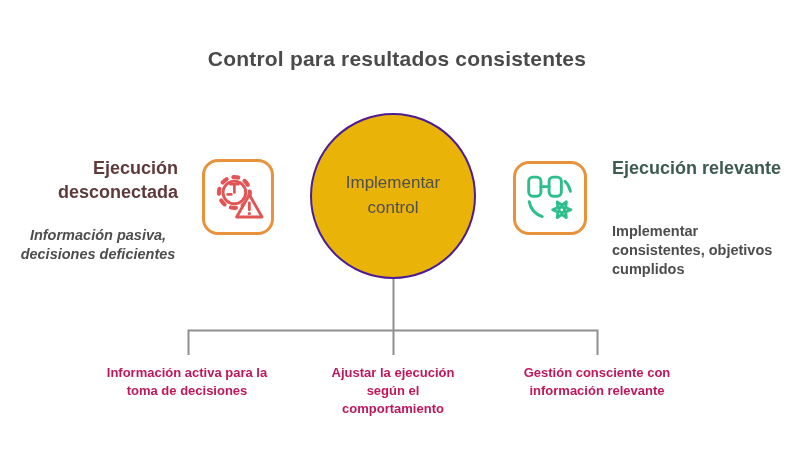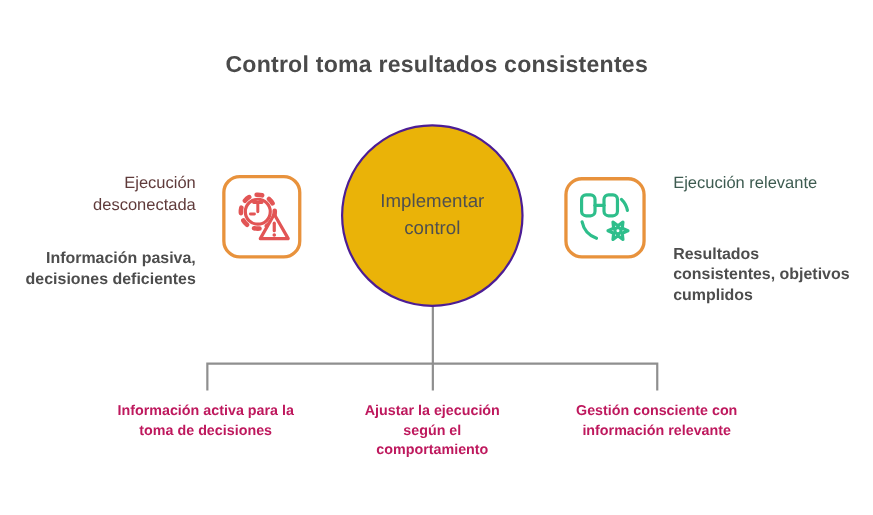--- a/index.html
+++ b/index.html
@@ -42,54 +42,54 @@
     position: absolute;
     border: 3px solid #e8923c;
     border-radius: 16px;
     background: #ffffff;
     display: flex; align-items: center; justify-content: center;
   }
   .icon-box.left  { left: 202px; top: 159px; width: 66px; height: 70px; }
   .icon-box.right { left: 513px; top: 161px; width: 68px; height: 68px; }
   .side-title {
     position: absolute;
-    font-size: 15px;
-    font-weight: 400;
+    font-size: 18px;
+    font-weight: 700;
     line-height: 1.32;
   }
   .side-title.left  { left: 18px;  top: 157px; width: 160px; text-align: right; color: #5f3a3a; }
   .side-title.right { left: 612px; top: 157px; width: 175px; text-align: left;  color: #3d5b50; }
   .side-sub {
     position: absolute;
     font-size: 14.5px;
     font-weight: 700;
     color: #4d4d4d;
     line-height: 1.32;
   }
-  .side-sub.left  { left: 18px;  top: 226px; width: 160px; text-align: right; }
+  .side-sub.left  { left: 18px;  top: 226px; width: 160px; text-align: center; font-style: italic; }
   .side-sub.right { left: 612px; top: 222px; width: 172px; text-align: left; }
   .branch {
     position: absolute;
     top: 364px;
     font-size: 13px;
     font-weight: 600;
     color: #be185d;
     line-height: 1.4;
     text-align: center;
   }
   .branch.b1 { left: 106px; width: 162px; }
   .branch.b2 { left: 317px; width: 152px; }
   .branch.b3 { left: 504px; width: 186px; }
 </style>
 </head>
 <body>
 
 <div class="canvas">
 
-  <h1 class="title">Control toma resultados consistentes</h1>
+  <h1 class="title">Control para resultados consistentes</h1>
 
   <svg class="connectors" width="794" height="468" viewBox="0 0 794 468">
     <g stroke="#8f8f8f" stroke-width="2" fill="none">
       <path d="M393.5 277 V330"></path>
       <path d="M188.5 355 V330.5 H597.5 V355"></path>
       <path d="M393.5 330 V355"></path>
     </g>
   </svg>
 
   <div class="circle">
@@ -122,19 +122,19 @@
         <path d="M55 45 L49.3 47.5 L50 53.7 L45 50 L40 53.7 L40.7 47.5 L35 45 L40.7 42.5 L40 36.3 L45 40 L50 36.3 L49.3 42.5 Z"></path>
         <circle cx="45" cy="45" r="3.1"></circle>
       </g>
     </svg>
   </div>
 
   <div class="side-title left">Ejecución desconectada</div>
   <div class="side-sub left">Información pasiva, decisiones deficientes</div>
 
   <div class="side-title right">Ejecución relevante</div>
-  <div class="side-sub right">Resultados consistentes, objetivos cumplidos</div>
+  <div class="side-sub right">Implementar consistentes, objetivos cumplidos</div>
 
   <div class="branch b1">Información activa para la toma de decisiones</div>
   <div class="branch b3">Gestión consciente con información relevante</div>
   <div class="branch b2">Ajustar la ejecución según el comportamiento</div>
 
 </div>
 
 </body></html>

